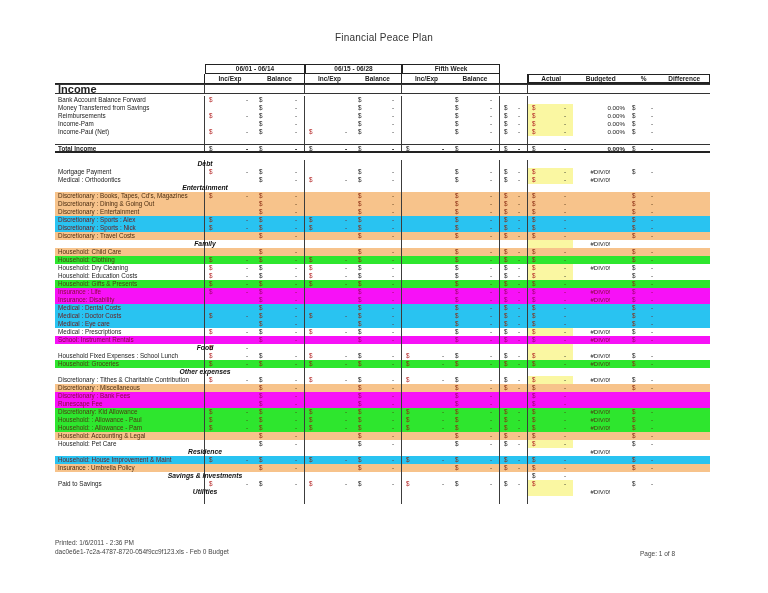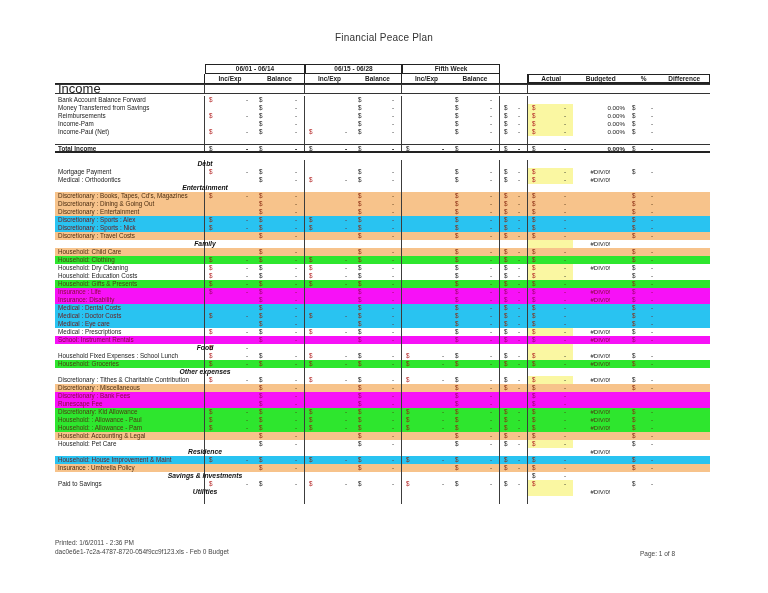--- a/index.html
+++ b/index.html
@@ -24,21 +24,21 @@
   .divz{width:100%;text-align:center;font-size:6px;white-space:nowrap;}
   
   .bg-orange{background:#f7c38b;color:#4a2c10;}
   .bg-cyan{background:#29c3f1;color:#6b1a1a;}
   .bg-green{background:#2ee62e;color:#4a3a10;}
   .bg-magenta{background:#f711f7;color:#8a0a3a;}
   .bg-orange .money .ds,.bg-cyan .money .ds,.bg-green .money .ds{color:#8a2a10;}
   .bg-magenta .money .ds{color:#a0006a;}
   
   .section{height:10px;line-height:10px;border-top:1.2px solid #333;border-bottom:1.2px solid #333;}
-  .section .c0{font-weight:normal;font-size:13px;}
+  .section .c0{font-weight:bold;font-size:11px;}
   .subhdr-label{position:absolute;left:0;top:0;width:300px;text-align:center;font-weight:bold;font-style:italic;font-size:6.8px;color:#111;pointer-events:none;}
   .total{font-weight:bold;}
   .total{border-top:1px solid #333;border-bottom:2px solid #222;height:9px;line-height:9px;}
   .total .pctv{font-weight:bold;}
   
   .hrow{display:flex;height:10px;line-height:10px;font-weight:bold;box-sizing:border-box;}
   .pbox{box-sizing:border-box;border:1.2px solid #222;text-align:center;font-size:6.5px;display:flex;align-items:center;justify-content:center;}
   .hspacer{box-sizing:border-box;}
   .hsub{box-sizing:border-box;text-align:center;font-size:6.5px;display:flex;align-items:center;justify-content:center;border-right:1px solid #222;}
   .hsub.nr{border-right:none;}

